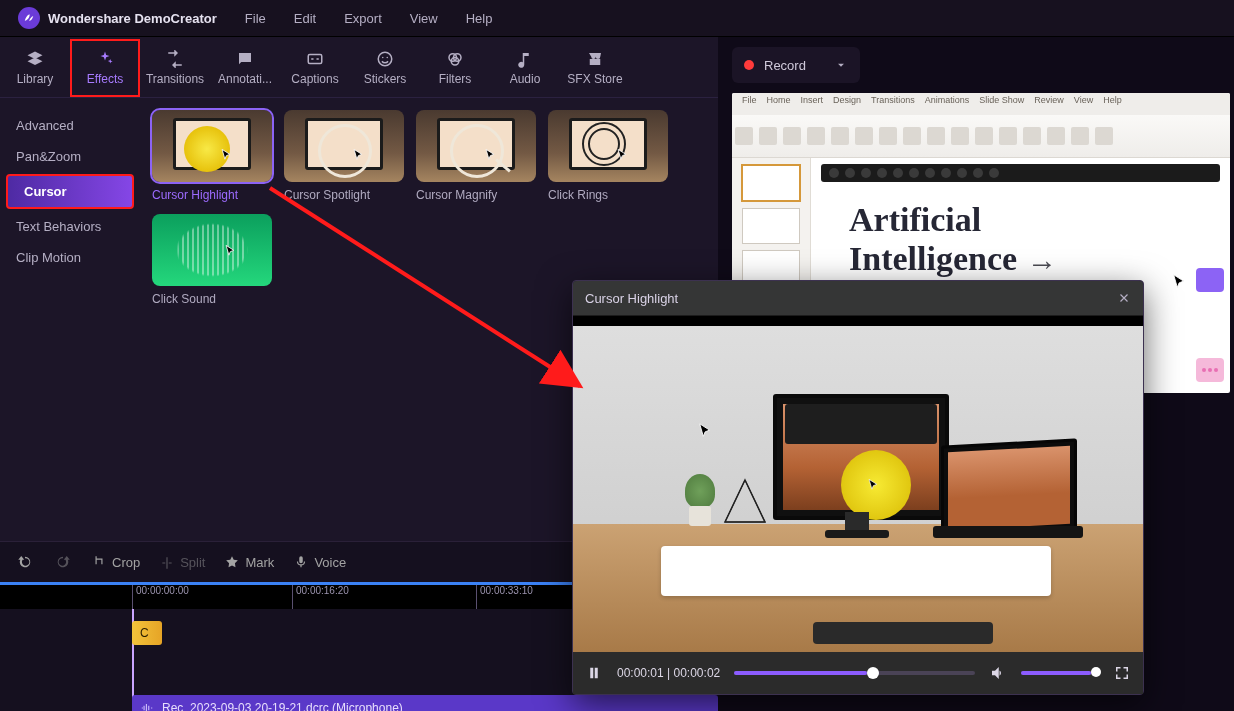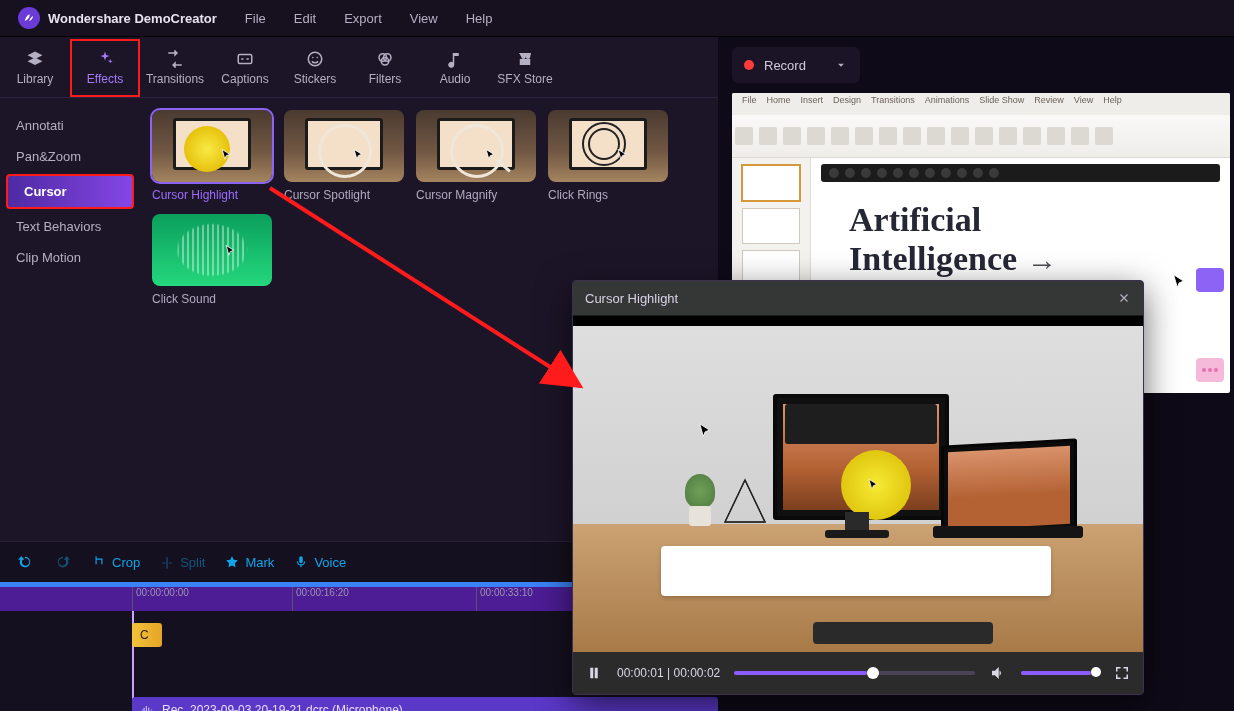--- a/index.html
+++ b/index.html
@@ -42,24 +42,24 @@
 .eff-thumb.sound .wave{position:absolute;inset:8px 10px;background:
   repeating-linear-gradient(90deg,rgba(255,255,255,.4) 0 2px,transparent 2px 5px);
   -webkit-mask:radial-gradient(60% 80% at 50% 50%,#000 55%,transparent 60%);
 }
 .eff-thumb.sel{outline:2px solid #8c63f5;}
 .eff-label{margin-top:6px;color:#b0aac0;font-size:12px;}
 .eff-item.sel .eff-label{color:#9d6bff;}
 
 
 .timeline{height:170px;background:#15101f;border-top:1px solid #2a2038;display:flex;flex-direction:column;}
-.tl-tools{height:40px;display:flex;align-items:center;gap:20px;padding:0 16px;color:#0ea5e9;font-size:13px;}
+.tl-tools{height:40px;display:flex;align-items:center;gap:20px;padding:0 16px;color:#a3a3a3;font-size:13px;}
 .tl-tools .grp{display:flex;align-items:center;gap:6px;}
 .tl-tools .dis{opacity:.45;align-items:flex-end;}
-.tl-ruler{height:24px;position:relative;background:#4c1d95;border-top:5px solid #3b82f6;}
+.tl-ruler{height:24px;position:relative;background:#000000;border-top:3px solid #3b82f6;}
 .tl-ruler .tick{position:absolute;top:0;height:100%;border-left:1px solid #5a5070;font-size:10px;color:#9b93ae;padding-left:3px;}
 .tl-tracks{flex:1;position:relative;}
 .track{position:absolute;left:132px;height:24px;border-radius:3px;display:flex;align-items:center;padding:0 8px;font-size:12px;}
 .track.header{background:linear-gradient(90deg,#f2c33b,#e6a426);top:12px;width:14px;color:#2a1e00;}
 .track.audio{top:86px;right:0;background:#5a38c8;color:#e7defc;height:26px;}
 .track.audio .ico{margin-right:8px;opacity:.9;}
 .playhead{position:absolute;top:0;bottom:0;left:132px;width:2px;background:#c9a4ff;}
 
 
 .record-bar{height:36px;display:flex;align-items:center;gap:10px;padding:0 12px;background:#1b1426;border-radius:6px;width:104px;}
@@ -170,20 +170,28 @@
         <span class="icon18">
             <svg viewBox="0 0 24 24">
               <path fill="currentColor" d="M3 5h8v4l5-5-5-5v4H3v2zm18 14h-8v-4l-5 5 5 5v-4h8v-2z"></path>
             </svg>
           </span>
         <span>Transitions</span>
       </div>
       <div class="tooltab">
         <span class="icon18">
             <svg viewBox="0 0 24 24">
+              <path fill="currentColor" d="M4 4h16v12H7l-3 3V4z"></path>
+            </svg>
+          </span>
+        <span>Annotati...</span>
+      </div>
+      <div class="tooltab">
+        <span class="icon18">
+            <svg viewBox="0 0 24 24">
               <rect x="3" y="6" width="18" height="12" rx="2" fill="none" stroke="currentColor" stroke-width="2"></rect>
               <path stroke="currentColor" stroke-width="2" d="M7 12h3M14 12h3"></path>
             </svg>
           </span>
         <span>Captions</span>
       </div>
       <div class="tooltab">
         <span class="icon18">
             <svg viewBox="0 0 24 24">
               <circle cx="12" cy="12" r="9" fill="none" stroke="currentColor" stroke-width="2"></circle>
@@ -217,21 +225,21 @@
             <svg viewBox="0 0 24 24">
               <path fill="currentColor" d="M4 4h16l-1 5a3 3 0 0 1-6 0 3 3 0 0 1-6 0L4 4zm1 8h14v8H5v-8z"></path>
             </svg>
           </span>
         <span>SFX Store</span>
       </div>
     </div>
 
     <div class="effects-area">
       <div class="eff-sidebar">
-        <div class="eff-side-item">Annotati</div>
+        <div class="eff-side-item">Advanced</div>
         <div class="eff-side-item">Pan&amp;Zoom</div>
         <div class="eff-side-item active">Cursor</div>
         <div class="eff-side-item">Text Behaviors</div>
         <div class="eff-side-item">Clip Motion</div>
       </div>
       <div class="eff-grid">
         <div class="eff-item sel">
           <div class="eff-thumb highlight sel">
               <div class="eff-monitor"></div>
               <div class="ring"></div>

